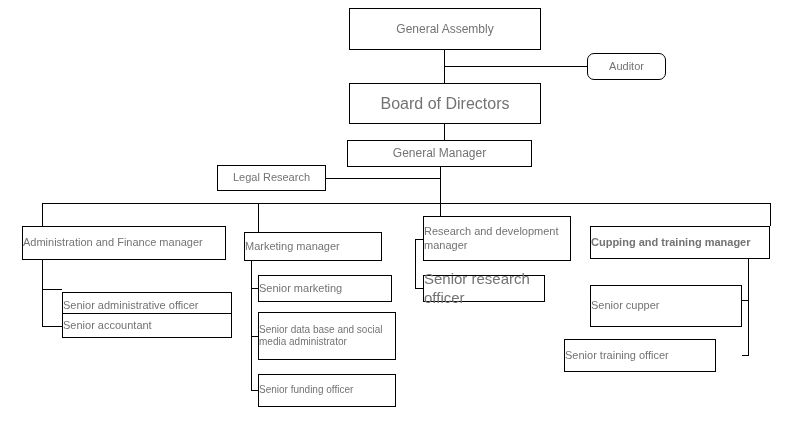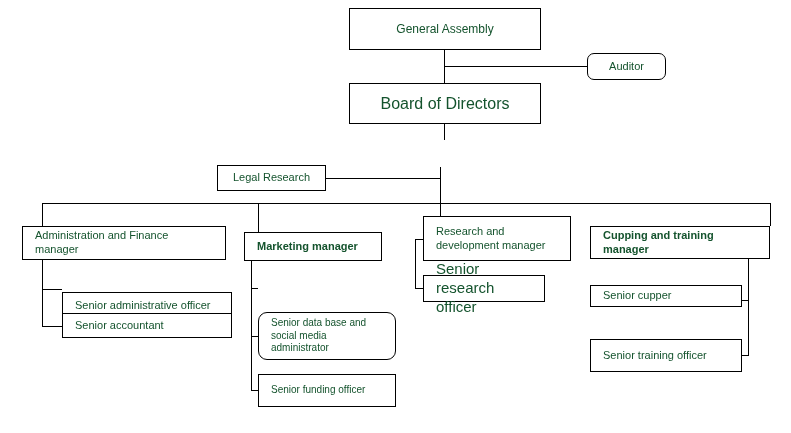--- a/index.html
+++ b/index.html
@@ -13,27 +13,27 @@
     height: 433px;
     background: #ffffff;
     font-family: "Liberation Sans", sans-serif;
     overflow: hidden;
   }
   .node {
     position: absolute;
     box-sizing: border-box;
     border: 1px solid #000000;
     background: #ffffff;
-    color: #14532d;
+    color: #737373;
     display: flex;
     align-items: center;
     justify-content: center;
     text-align: center;
     line-height: 1.25;
-    padding: 2px 12px;
+    padding: 2px 0;
     z-index: 2;
   }
   .node.left {
     justify-content: flex-start;
     text-align: left;
   }
   .line {
     position: absolute;
     background: #000000;
     z-index: 1;
@@ -64,25 +64,27 @@
     <div class="line h" style="left: 251px; top: 390px; width: 7px;"></div>
     <div class="line v" style="left: 415px; top: 239px; height: 50px;"></div>
     <div class="line h" style="left: 415px; top: 239px; width: 8px;"></div>
     <div class="line h" style="left: 415px; top: 288px; width: 8px;"></div>
     <div class="line v" style="left: 748px; top: 259px; height: 97px;"></div>
     <div class="line h" style="left: 742px; top: 300px; width: 7px;"></div>
     <div class="line h" style="left: 742px; top: 355px; width: 7px;"></div>
     <div class="node" style="left: 349px; top: 8px; width: 192px; height: 42px; font-size: 12px;">General Assembly</div>
     <div class="node" style="left: 587px; top: 53px; width: 79px; height: 27px; font-size: 11px; border-radius: 7px;">Auditor</div>
     <div class="node" style="left: 349px; top: 83px; width: 192px; height: 41px; font-size: 16px;">Board of Directors</div>
+    <div class="node" style="left: 347px; top: 140px; width: 185px; height: 27px; font-size: 12px;">General Manager</div>
     <div class="node" style="left: 217px; top: 165px; width: 109px; height: 26px; font-size: 11px;">Legal Research</div>
     <div class="node left" style="left: 22px; top: 226px; width: 204px; height: 34px; font-size: 11px;">Administration and Finance manager</div>
-    <div class="node left" style="left: 244px; top: 232px; width: 138px; height: 29px; font-size: 11px; font-weight: bold;">Marketing manager</div>
+    <div class="node left" style="left: 244px; top: 232px; width: 138px; height: 29px; font-size: 11px;">Marketing manager</div>
     <div class="node left" style="left: 423px; top: 216px; width: 148px; height: 45px; font-size: 11px;">Research and development manager</div>
     <div class="node left" style="left: 590px; top: 226px; width: 180px; height: 33px; font-size: 11px; font-weight: bold;">Cupping and training manager</div>
     <div class="node left" style="left: 62px; top: 292px; width: 170px; height: 27px; font-size: 11px;">Senior administrative officer</div>
     <div class="node left" style="left: 62px; top: 313px; width: 170px; height: 25px; font-size: 11px;">Senior accountant</div>
-    <div class="node left" style="left: 258px; top: 312px; width: 138px; height: 48px; font-size: 10px; border-radius: 9px;">Senior data base and social media administrator</div>
+    <div class="node left" style="left: 258px; top: 275px; width: 134px; height: 27px; font-size: 11px;">Senior marketing</div>
+    <div class="node left" style="left: 258px; top: 312px; width: 138px; height: 48px; font-size: 10px;">Senior data base and social media administrator</div>
     <div class="node left" style="left: 258px; top: 374px; width: 138px; height: 33px; font-size: 10px;">Senior funding officer</div>
     <div class="node left" style="left: 423px; top: 275px; width: 122px; height: 27px; font-size: 15px;">Senior research officer</div>
-    <div class="node left" style="left: 590px; top: 285px; width: 152px; height: 22px; font-size: 11px;">Senior cupper</div>
-    <div class="node left" style="left: 590px; top: 339px; width: 152px; height: 33px; font-size: 11px;">Senior training officer</div>
+    <div class="node left" style="left: 590px; top: 285px; width: 152px; height: 42px; font-size: 11px;">Senior cupper</div>
+    <div class="node left" style="left: 564px; top: 339px; width: 152px; height: 33px; font-size: 11px;">Senior training officer</div>
   </div>
 
 </body></html>

